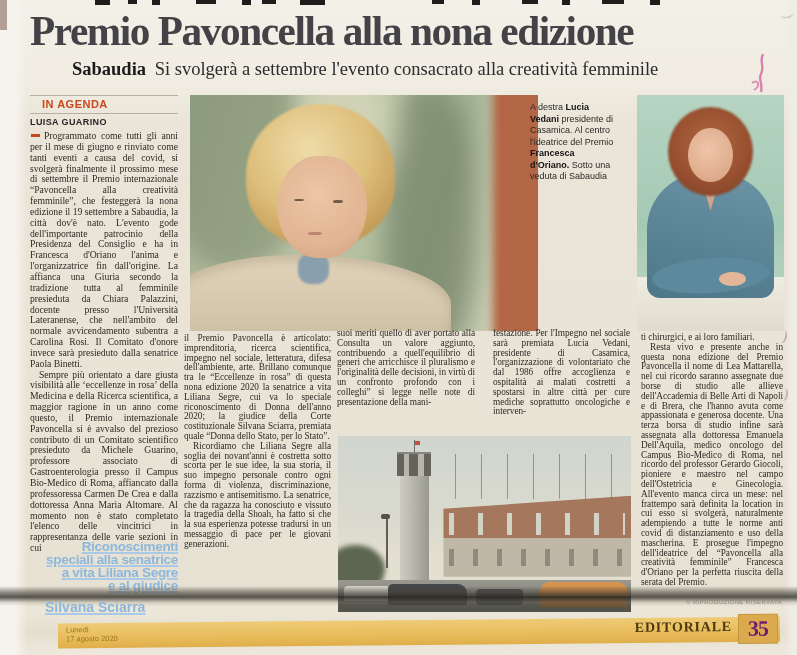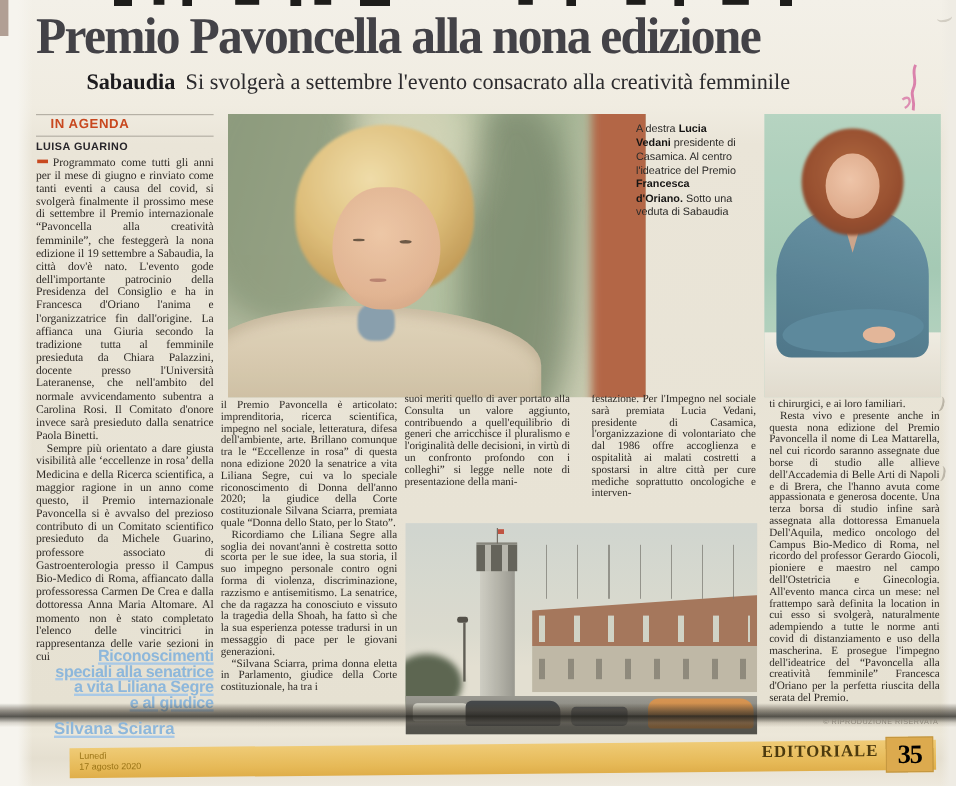--- a/index.html
+++ b/index.html
@@ -150,21 +150,21 @@
     background:linear-gradient(180deg,#efcb76 0%,#e6b957 70%,#dfae4a 100%);
     transform:rotate(-0.55deg); }
   .footer-date { position:absolute; left:8px; top:2px;
     font-family:"Liberation Sans",sans-serif; font-size:7.5px; line-height:9px; color:#9a7417; }
   .brand { position:absolute; right:48px; top:3px; text-align:left; color:#4c3a0e; }
   .brand-top { font-size:14px; font-weight:bold; letter-spacing:0.8px; line-height:13px; }
   .brand-bottom { font-size:7.5px; font-weight:normal; letter-spacing:2px; color:#6e5514; line-height:7px;margin-top:32px; }
   .page-num-box { position:absolute; right:2px; top:-3px; width:40px; height:30px;
     background:#dcaa4e; box-shadow:inset 0 0 0 1px rgba(120,90,20,0.25);
     display:flex; align-items:center; justify-content:center; }
-  .page-num { font-size:22px; font-weight:bold; color:#000000; letter-spacing:-1px; }
+  .page-num { font-size:22px; font-weight:bold; color:#701a75; letter-spacing:-1px; }
 
   
   .pen-mark { position:absolute; left:748px; top:52px; z-index:7; }
   .scuff { position:absolute; width:8px; height:13px; border-right:2.5px solid rgba(150,142,128,0.55);
     border-radius:50%; z-index:7; }
   .s1 { right:10px; top:330px; transform:rotate(14deg); }
   .s2 { right:9px; top:388px; transform:rotate(10deg); }
   .s3 { right:6px; top:8px; transform:rotate(80deg); opacity:.6; }
   .corner-blot { position:absolute; left:0; top:0; width:7px; height:30px; background:#6b4a3a; opacity:.5; z-index:6; }
 </style>
@@ -251,21 +251,20 @@
     <div class="pr-hair"></div>
     <div class="pr-face"></div>
     <div class="pr-arms"></div>
     <div class="pr-hand"></div>
     <div class="tone"></div>
   </div>
 
   <div class="col" id="col2">
     <p>il Premio Pavoncella è articolato: imprenditoria, ricerca scientifica, impegno nel sociale, letteratura, difesa dell'ambiente, arte. Brillano comunque tra le “Eccellenze in rosa” di questa nona edizione 2020 la senatrice a vita Liliana Segre, cui va lo speciale riconoscimento di Donna dell'anno 2020; la giudice della Corte costituzionale Silvana Sciarra, premiata quale “Donna dello Stato, per lo Stato”.</p>
     <p>Ricordiamo che Liliana Segre alla soglia dei novant'anni è costretta sotto scorta per le sue idee, la sua storia, il suo impegno personale contro ogni forma di violenza, discriminazione, razzismo e antisemitismo. La senatrice, che da ragazza ha conosciuto e vissuto la tragedia della Shoah, ha fatto sì che la sua esperienza potesse tradursi in un messaggio di pace per le giovani generazioni.</p>
-    <p>“Silvana Sciarra, prima donna eletta in Parlamento, giudice della Corte costituzionale, ha tra i</p>
   </div>
   <div class="col" id="col3">
     <p>suoi meriti quello di aver portato alla Consulta un valore aggiunto, contribuendo a quell'equilibrio di generi che arricchisce il pluralismo e l'originalità delle decisioni, in virtù di un confronto profondo con i colleghi” si legge nelle note di presentazione della mani-</p>
   </div>
   <div class="col" id="col4">
     <p>festazione. Per l'Impegno nel sociale sarà premiata Lucia Vedani, presidente di Casamica, l'organizzazione di volontariato che dal 1986 offre accoglienza e ospitalità ai malati costretti a spostarsi in altre città per cure mediche soprattutto oncologiche e interven-</p>
   </div>
   <div class="col" id="col5">
     <p>ti chirurgici, e ai loro familiari.</p>
     <p>Resta vivo e presente anche in questa nona edizione del Premio Pavoncella il nome di Lea Mattarella, nel cui ricordo saranno assegnate due borse di studio alle allieve dell'Accademia di Belle Arti di Napoli e di Brera, che l'hanno avuta come appassionata e generosa docente. Una terza borsa di studio infine sarà assegnata alla dottoressa Emanuela Dell'Aquila, medico oncologo del Campus Bio-Medico di Roma, nel ricordo del professor Gerardo Giocoli, pioniere e maestro nel campo dell'Ostetricia e Ginecologia. All'evento manca circa un mese: nel frattempo sarà definita la location in cui esso si svolgerà, naturalmente adempiendo a tutte le norme anti covid di distanziamento e uso della mascherina. E prosegue l'impegno dell'ideatrice del “Pavoncella alla creatività femminile” Francesca d'Oriano per la perfetta riuscita della serata del Premio.</p>

